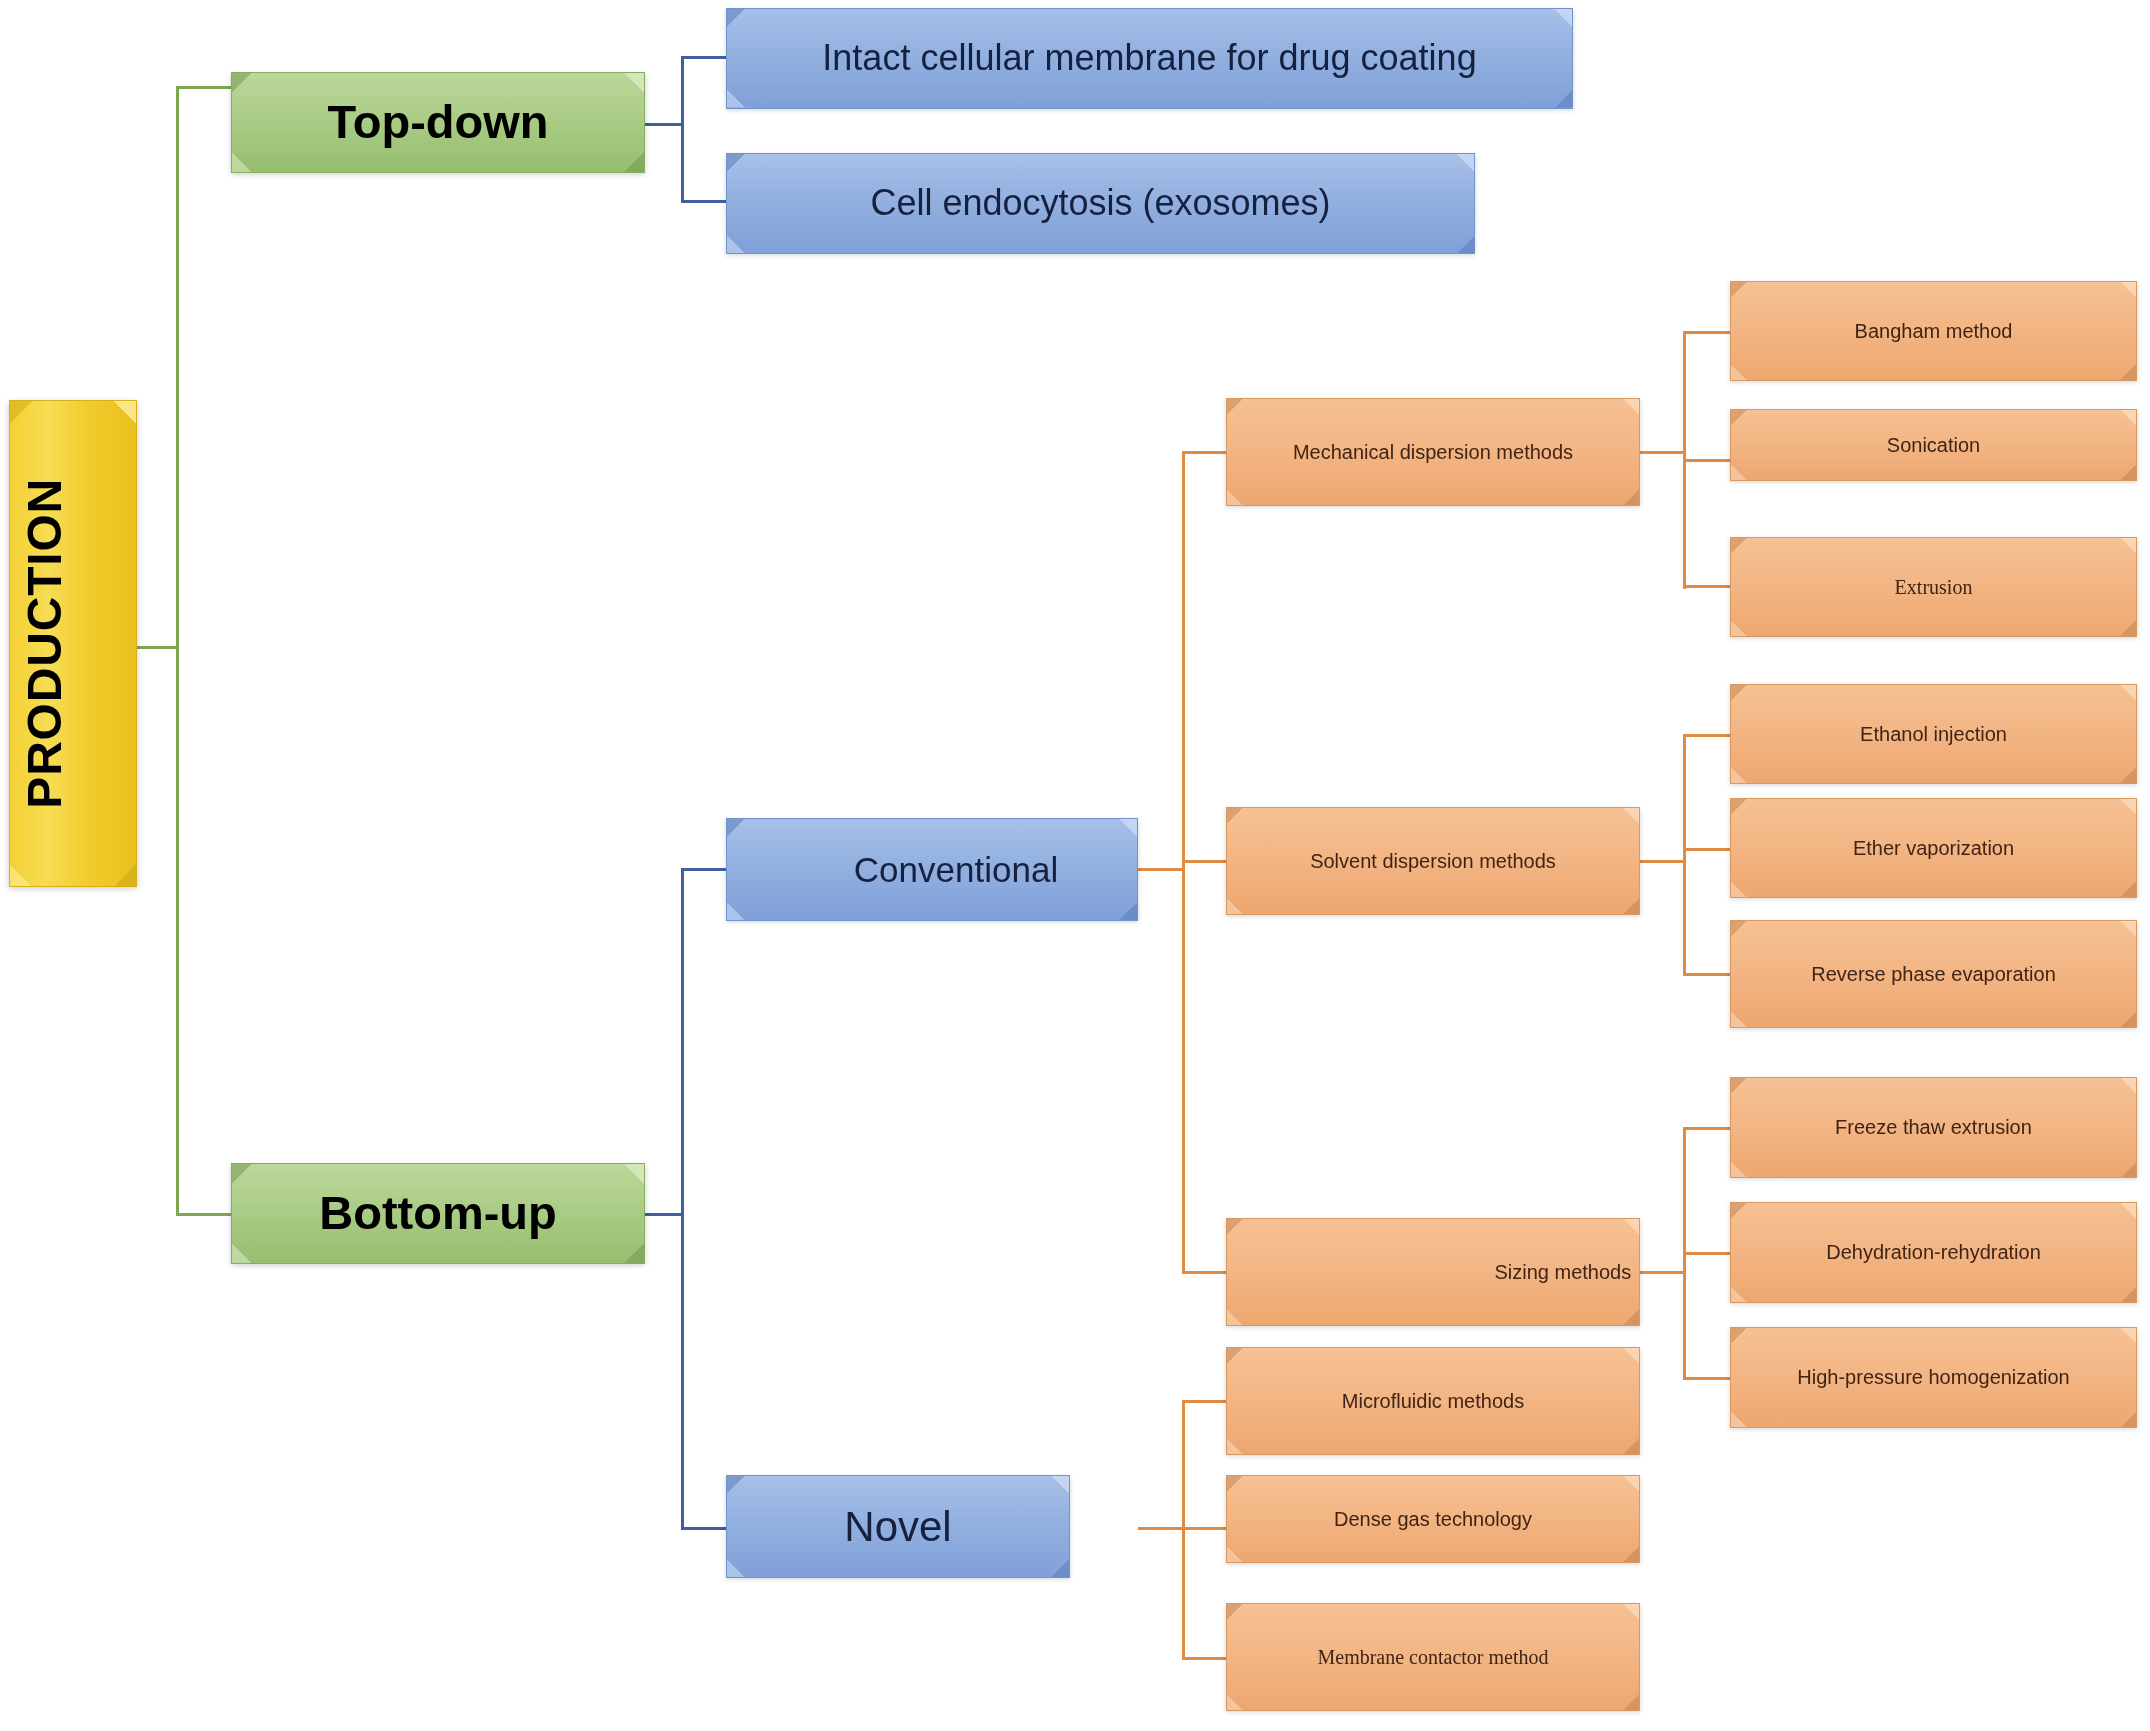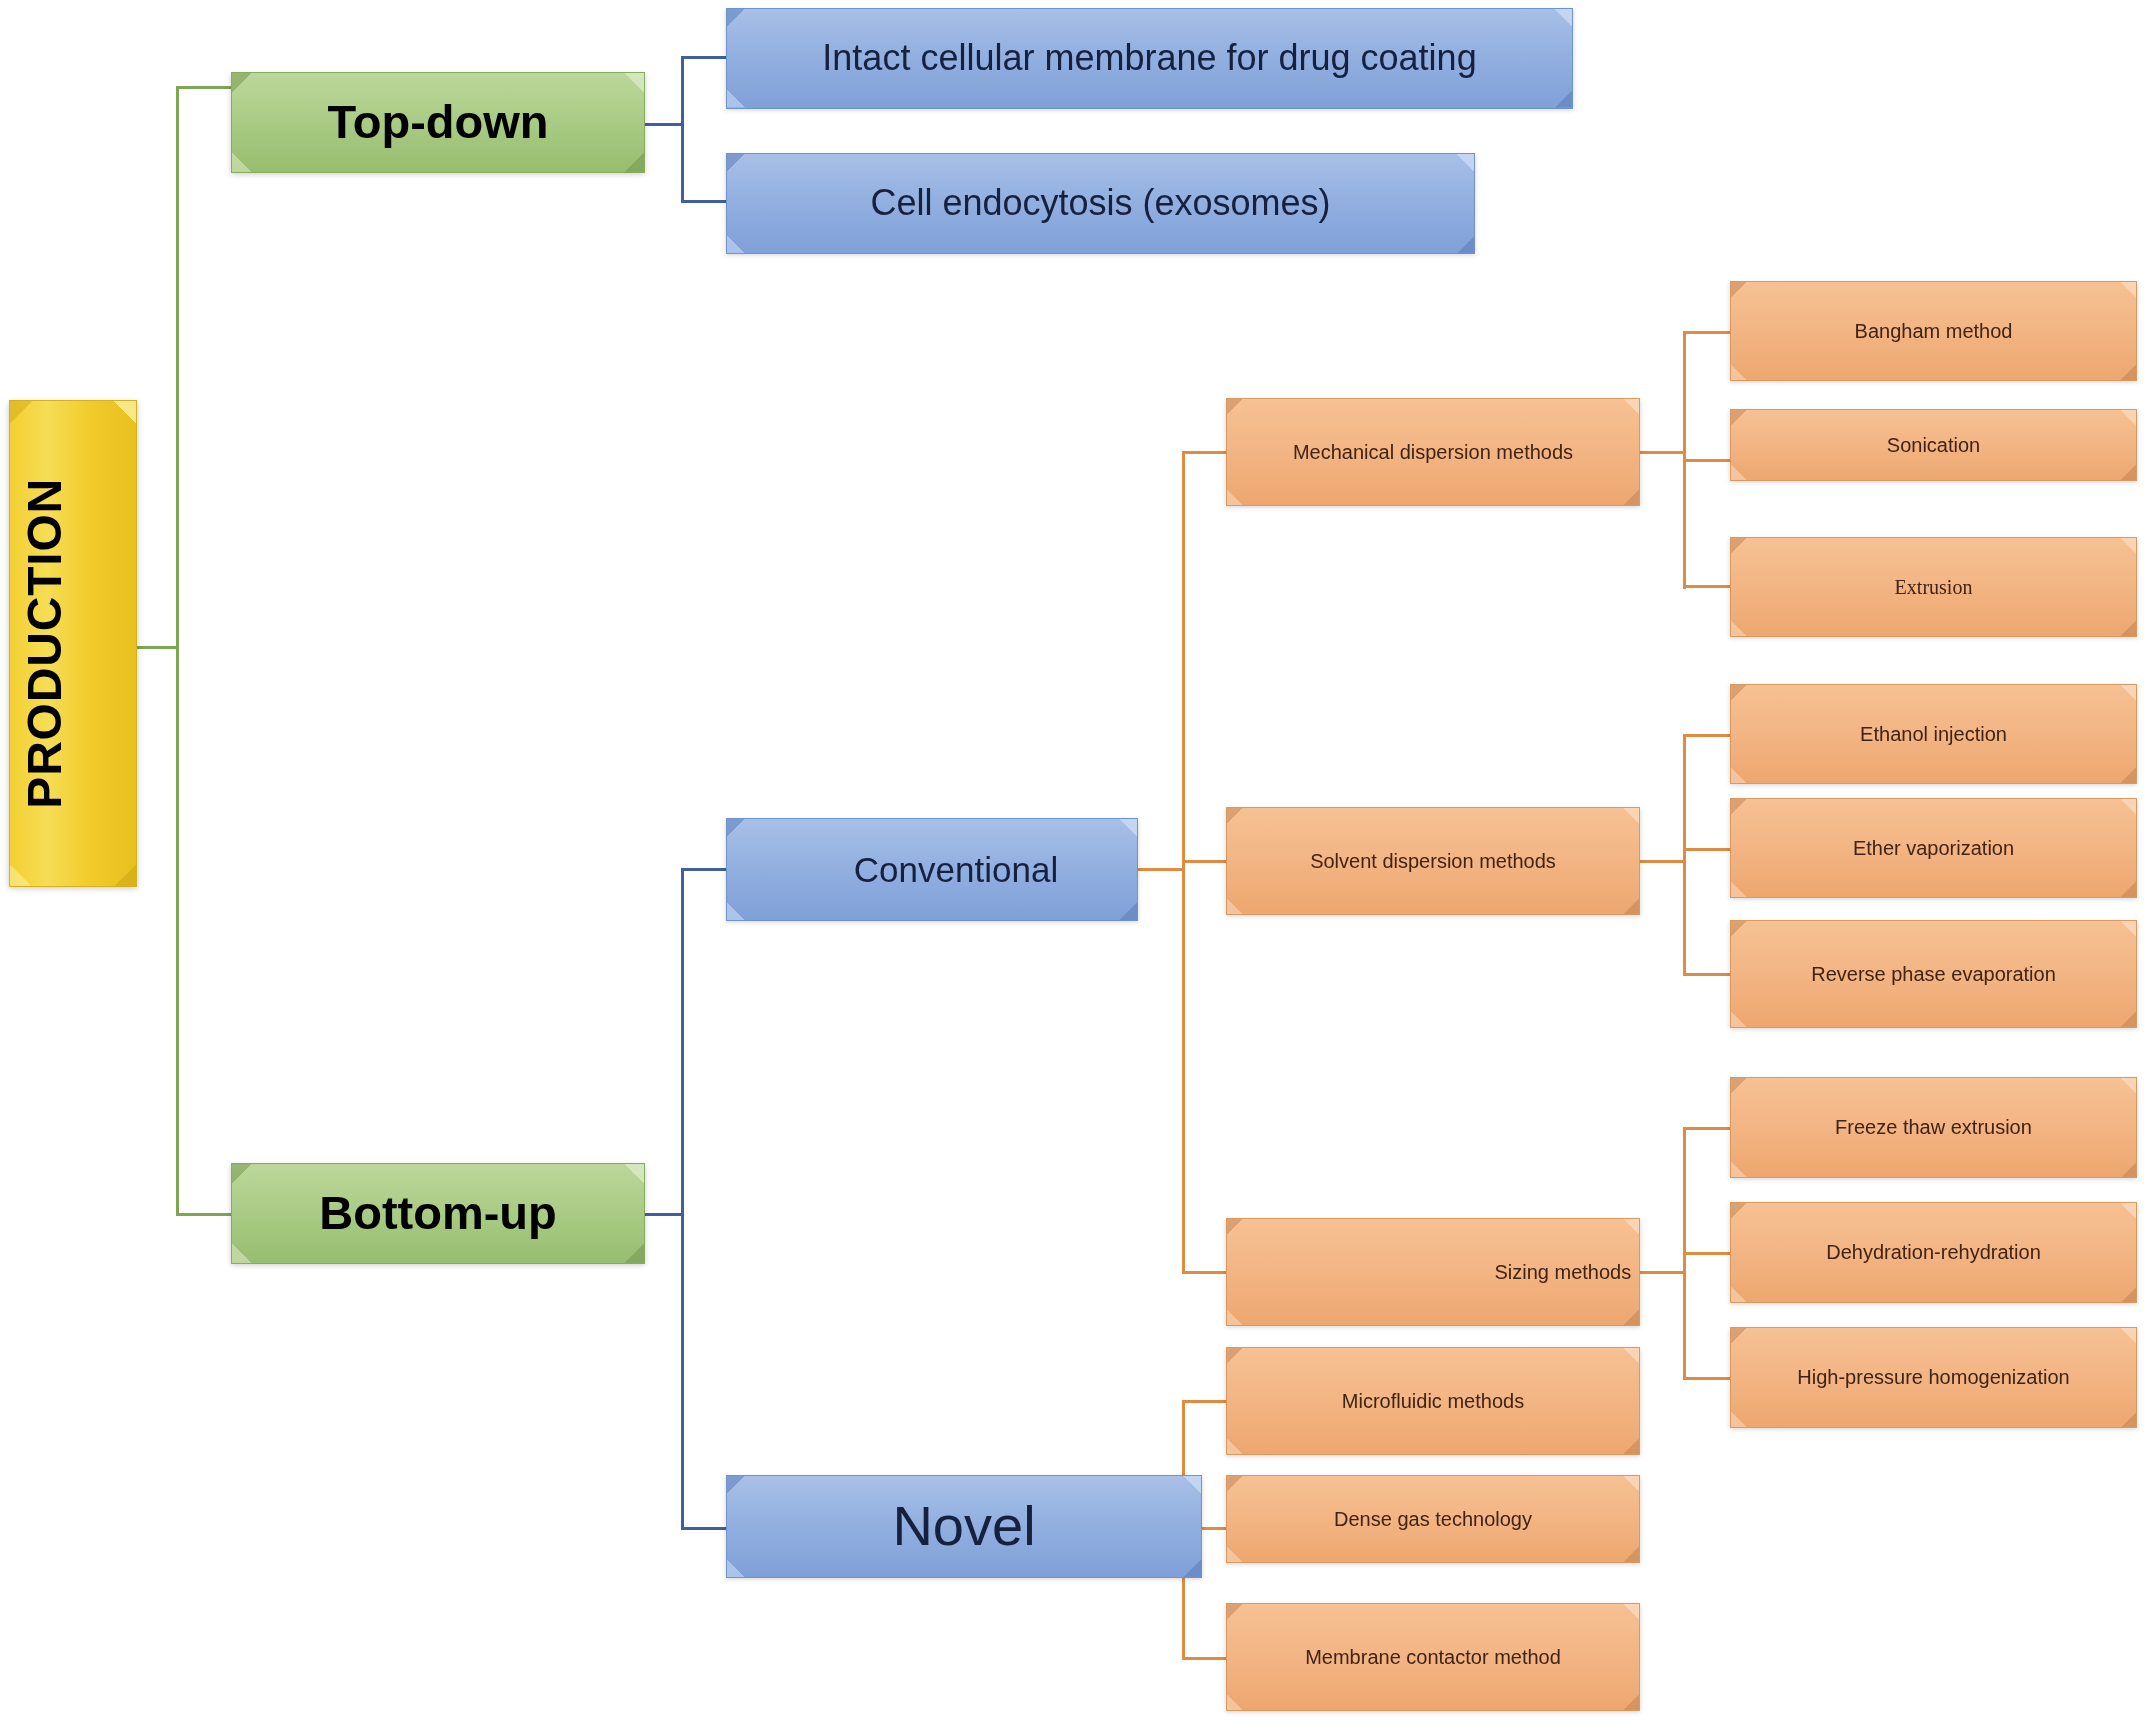--- a/index.html
+++ b/index.html
@@ -195,21 +195,21 @@
     <div class="txt">Cell endocytosis (exosomes)</div>
   </div>
 
   <div class="node blue-node" style="left:726px;top:818px;width:412px;height:103px;font-size:35px;padding-left:48px;">
     <div class="bevel">
         <span class="tl"></span>
       </div>
     <div class="txt">Conventional</div>
   </div>
 
-  <div class="node blue-node" style="left:726px;top:1475px;width:476px;height:103px;font-size:56px;">
+  <div class="node blue-node" style="left:726px;top:1475px;width:344px;height:103px;font-size:42px;">
     <div class="bevel">
         <span class="tl"></span>
       </div>
     <div class="txt">Novel</div>
   </div>
 
   <div class="node orange-node" style="left:1226px;top:398px;width:414px;height:108px;">
     <div class="bevel">
         <span class="tl"></span>
       </div>
@@ -237,21 +237,21 @@
     <div class="txt">Microfluidic methods</div>
   </div>
 
   <div class="node orange-node" style="left:1226px;top:1475px;width:414px;height:88px;">
     <div class="bevel">
         <span class="tl"></span>
       </div>
     <div class="txt">Dense gas technology</div>
   </div>
 
-  <div class="node orange-node" style="left:1226px;top:1603px;width:414px;height:108px;">
+  <div class="node orange-node" style="left:1226px;top:1603px;width:414px;height:108px;font-family:Liberation Serif, serif;">
     <div class="bevel">
         <span class="tl"></span>
       </div>
     <div class="txt">Membrane contactor method</div>
   </div>
 
   <div class="node orange-node" style="left:1730px;top:281px;width:407px;height:100px;">
     <div class="bevel">
         <span class="tl"></span>
       </div>

